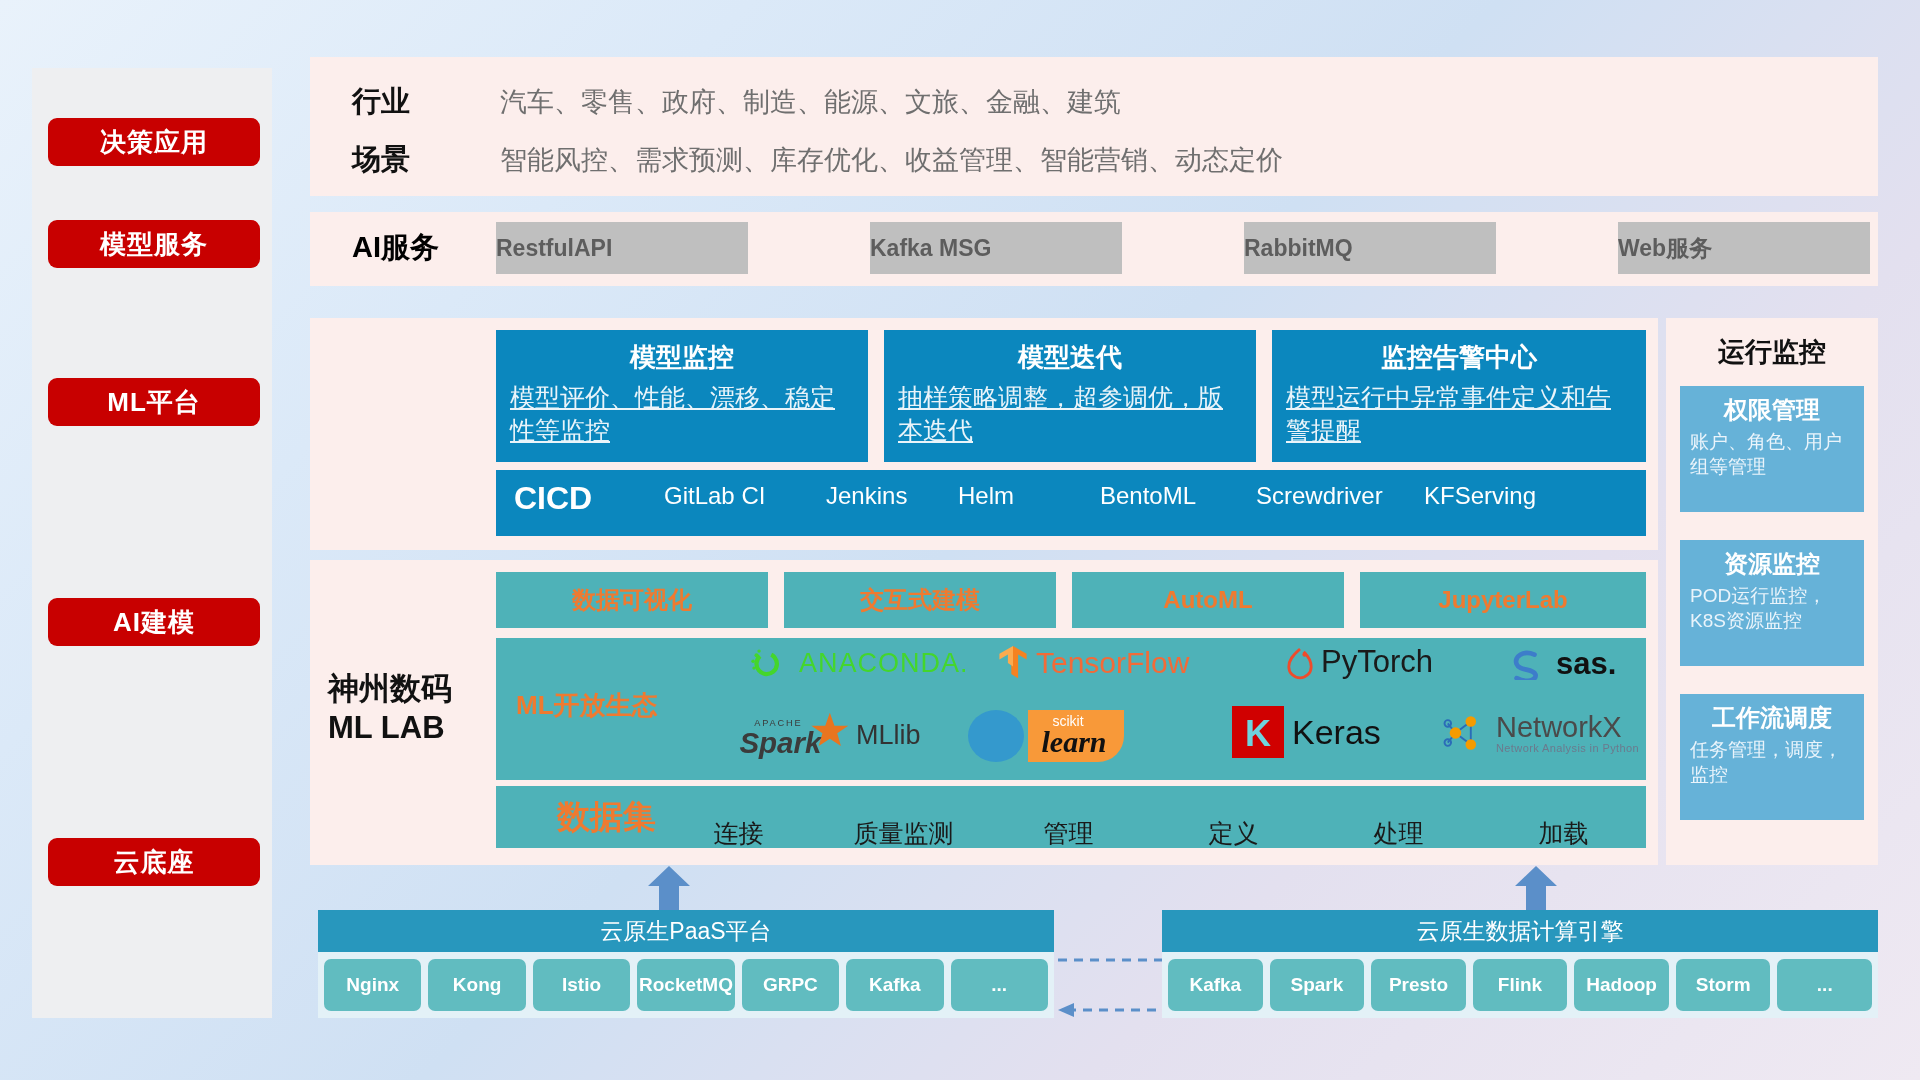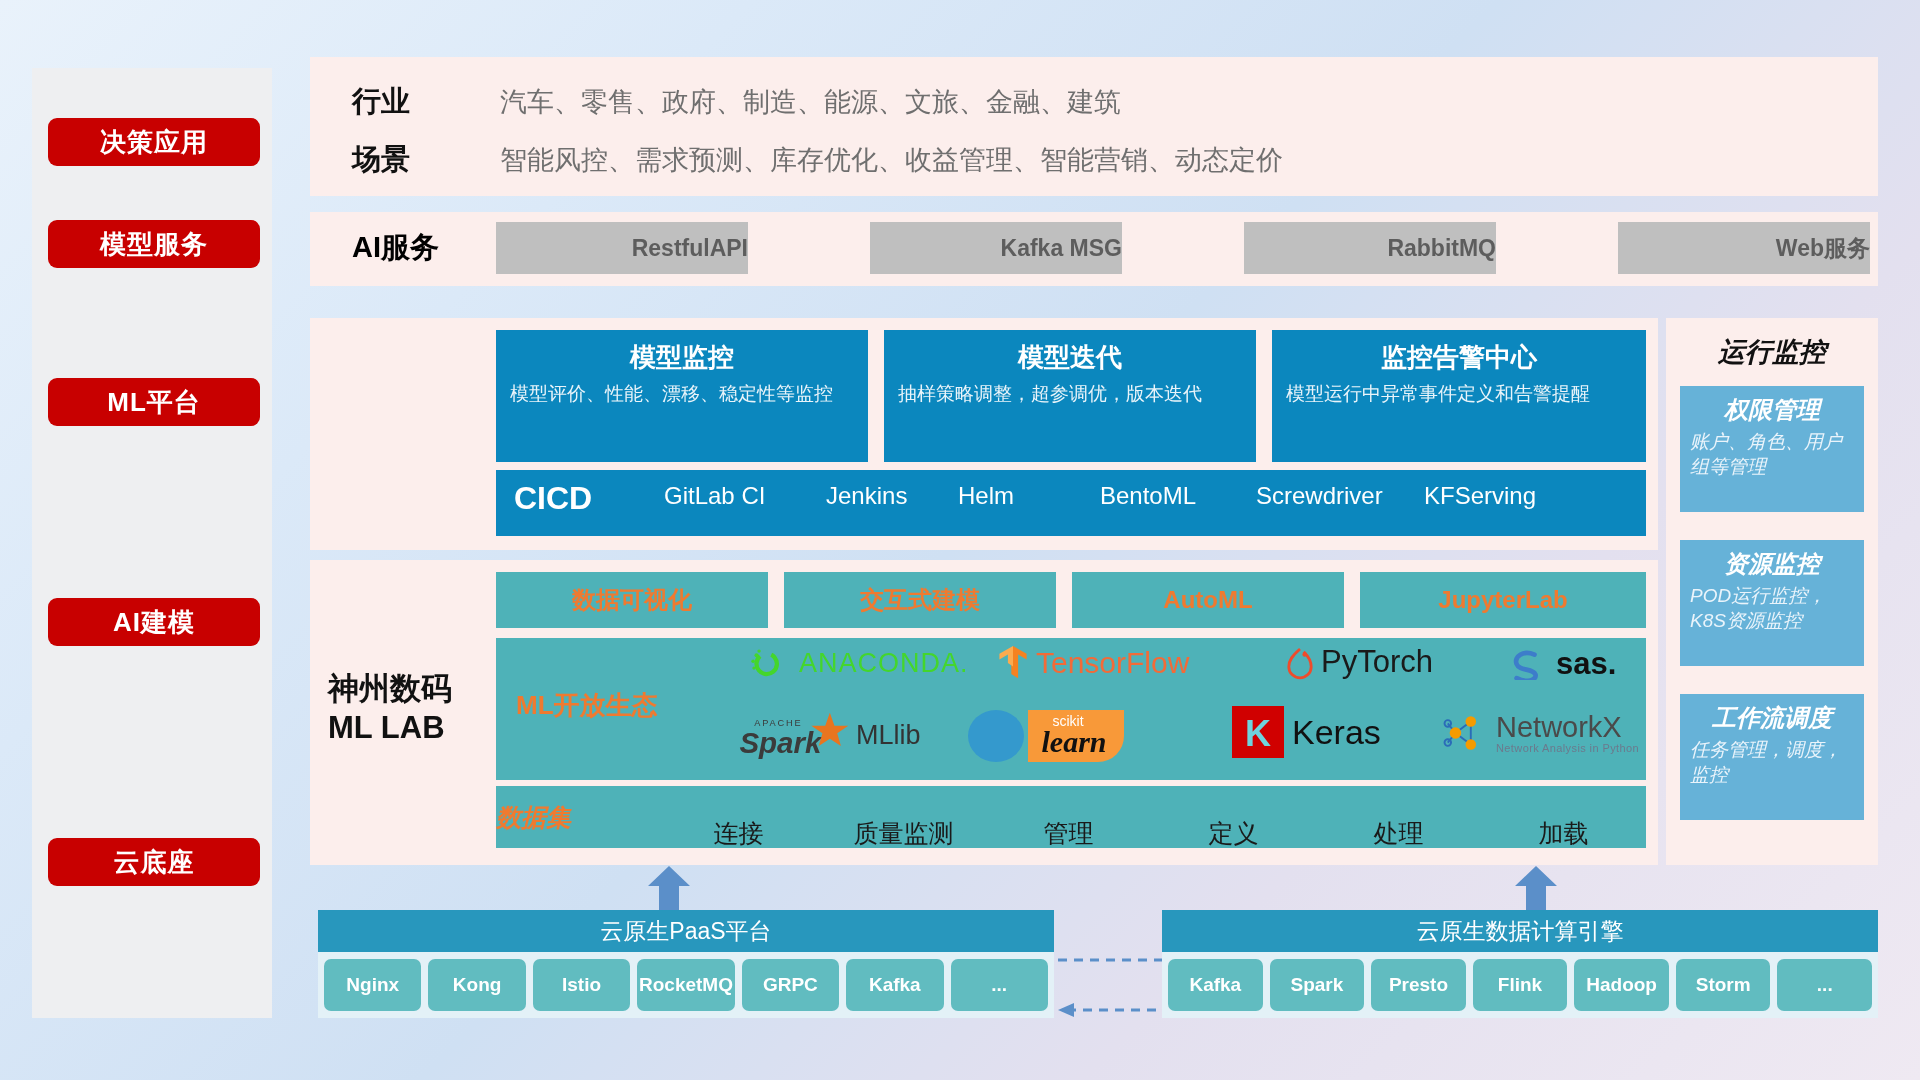--- a/index.html
+++ b/index.html
@@ -25,32 +25,32 @@
   .panel{position:absolute;background:#fceeec;}
   
   #sec-apps{left:310px;top:57px;width:1568px;height:139px;}
   #sec-apps .lbl{position:absolute;left:42px;font-size:29px;font-weight:bold;color:#111;}
   #sec-apps .val{position:absolute;left:190px;font-size:27px;color:#6f6f6f;white-space:nowrap;}
   
   #sec-svc{left:310px;top:212px;width:1568px;height:74px;}
   #sec-svc .lbl{position:absolute;left:42px;top:16px;font-size:29px;font-weight:bold;}
   .gray-box{
     position:absolute;top:10px;height:52px;background:#bfbfbf;
-    display:flex;align-items:center;justify-content:flex-end;
+    display:flex;align-items:center;justify-content:flex-start;
     color:#5d5d5d;font-size:23px;font-weight:bold;
   }
   
   #sec-mlops{left:310px;top:318px;width:1348px;height:232px;}
   #sec-mlops .lbl{position:absolute;left:340px;top:96px;font-size:37px;font-weight:bold;color:#111;}
   .blue-card{
     position:absolute;background:#0b87be;color:#fff;
     padding:10px 14px 8px 14px;box-sizing:border-box;
   }
   .blue-card .t{font-size:26px;font-weight:bold;text-align:center;margin-bottom:6px;}
-  .blue-card .d{font-size:19px;line-height:1.32;color:#e9f4fa;}
+  .blue-card .d{font-size:25px;line-height:1.32;color:#e9f4fa;text-decoration:underline;}
   #cicd-bar{
     position:absolute;left:186px;top:152px;width:1150px;height:66px;
     background:#0b87be;color:#fff;overflow:hidden;
   }
   #cicd-bar .ci-title{position:absolute;left:18px;top:10px;font-size:32px;font-weight:bold;}
   .ci-item{position:absolute;top:12px;font-size:24px;color:#fff;width:108px;line-height:1.15;}
   
   #sec-lab{left:310px;top:560px;width:1348px;height:305px;}
   #sec-lab .lbl{position:absolute;left:18px;top:110px;width:165px;font-size:31px;font-weight:bold;color:#111;line-height:1.25;text-align:left;}
   .teal-tab{
@@ -59,24 +59,24 @@
     color:#ef7a30;font-size:24px;font-weight:bold;
   }
   #eco-bar{
     position:absolute;left:186px;top:78px;width:1150px;height:142px;background:#4eb2b8;
   }
   #eco-bar .eco-lbl{position:absolute;left:20px;top:50px;font-size:26px;font-weight:bold;color:#ef7a30;}
   #ds-bar{
     position:absolute;left:186px;top:226px;width:1150px;height:62px;background:#4eb2b8;
     display:flex;align-items:center;
   }
-  #ds-bar .ds0{width:160px;text-align:left;color:#ef7a30;font-size:25px;font-weight:bold;font-style:italic;}
+  #ds-bar .ds0{width:160px;text-align:right;color:#ef7a30;font-size:33px;font-weight:bold;}
   #ds-bar .ds{flex:1;text-align:center;color:#1a1a1a;font-size:25px;margin-top:32px;}
   
-  #sec-mon{left:1666px;top:318px;width:212px;height:547px;font-style:italic;}
+  #sec-mon{left:1666px;top:318px;width:212px;height:547px;}
   #sec-mon .mon-title{position:absolute;top:16px;left:0;width:100%;text-align:center;font-size:27px;font-weight:bold;color:#111;}
   .mon-card{
     position:absolute;left:14px;width:184px;background:#66b2d8;
     color:#fff;box-sizing:border-box;padding:8px 10px 10px 10px;
   }
   .mon-card .t{font-size:24px;font-weight:bold;text-align:center;margin-bottom:4px;}
   .mon-card .d{font-size:19px;line-height:1.3;color:#eaf4fb;}
   
   .cloud-group{position:absolute;}
   .cloud-head{

